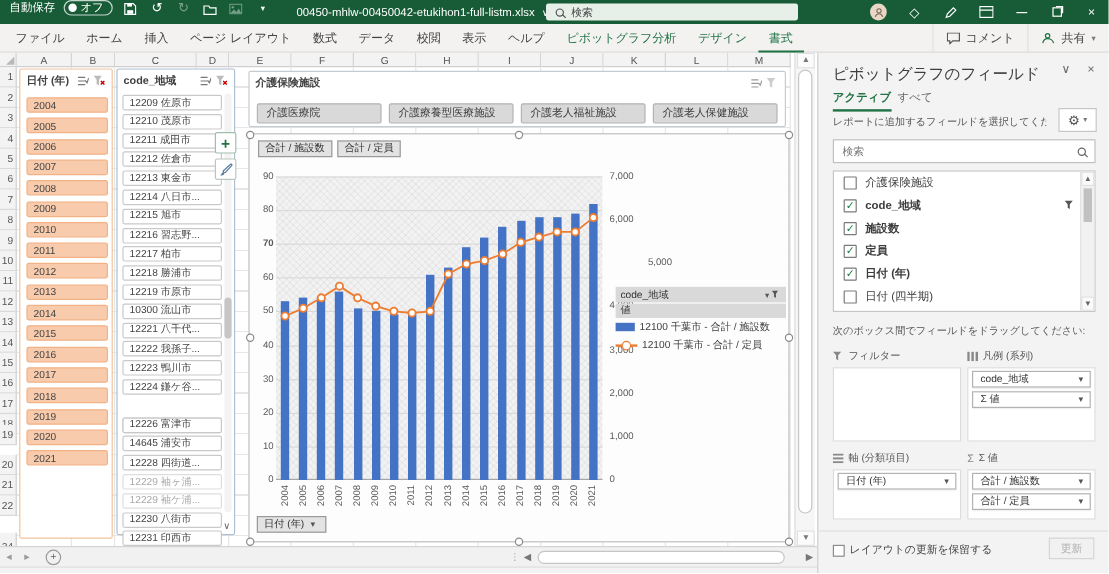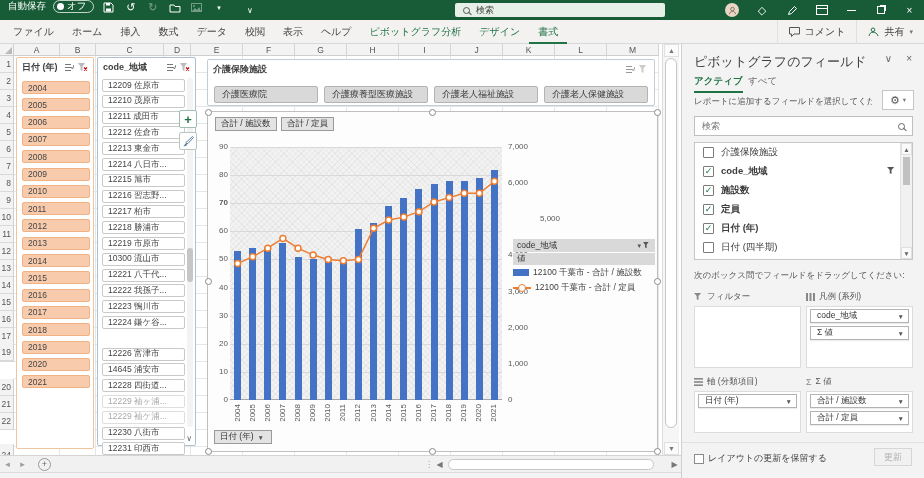--- a/index.html
+++ b/index.html
@@ -163,20 +163,21 @@
       <span class="tbi dis">
         <svg width="11" height="9" viewBox="0 0 11 9">
             <rect x="0.5" y="0.5" width="10" height="8" fill="none" stroke="#fff"></rect>
             <circle cx="3" cy="3" r="1" fill="#fff"></circle>
             <path d="M1 8l3-3 2 2 2-3 2 4z" fill="#fff"></path>
           </svg>
       </span>
       <span class="tbi" style="font-size:7px">▾</span>
     </div>
     <div class="tb-file">
+      <span>00450-mhlw-00450042-etukihon1-full-listm.xlsx</span>
       <span style="font-size:8px">∨</span>
     </div>
     <div class="tb-search">
       <span class="mag"></span>
       <span>検索</span>
     </div>
     <div class="tb-right">
       <span class="slot">
           <span class="avatar">
         <svg width="9" height="9" viewBox="0 0 10 10">
@@ -205,20 +206,21 @@
         </span>
       <span class="winbtn">×</span>
     </div>
   </div>
 
   <div class="ribbon">
     <span id="ribbon-tabs" style="display: flex;">
         <span class="rtab">ファイル</span>
         <span class="rtab">ホーム</span>
         <span class="rtab">挿入</span>
+        <span class="rtab">ページ レイアウト</span>
         <span class="rtab">数式</span>
         <span class="rtab">データ</span>
         <span class="rtab">校閲</span>
         <span class="rtab">表示</span>
         <span class="rtab">ヘルプ</span>
         <span class="rtab ctx">ピボットグラフ分析</span>
         <span class="rtab ctx">デザイン</span>
         <span class="rtab ctx active">書式</span>
       </span>
     <div class="ribbon-right">
@@ -284,21 +286,21 @@
         <div class="rowcell" style="top: 148px;">9</div>
         <div class="rowcell" style="top: 165px;">10</div>
         <div class="rowcell" style="top: 182px;">11</div>
         <div class="rowcell" style="top: 199px;">12</div>
         <div class="rowcell" style="top: 216px;">13</div>
         <div class="rowcell" style="top: 233px;">14</div>
         <div class="rowcell" style="top: 250px;">15</div>
         <div class="rowcell" style="top: 267px;">16</div>
         <div class="rowcell" style="top: 284px;">17</div>
         <div class="rowcell" style="top: 301px;">18</div>
-        <div class="rowcell" style="top: 300px;">19</div>
+        <div class="rowcell" style="top: 310px;">19</div>
         <div class="rowcell" style="top: 335px;">20</div>
         <div class="rowcell" style="top: 352px;">21</div>
         <div class="rowcell" style="top: 369px;">22</div>
         <div class="rowcell" style="top: 400px;">23</div>
         <div class="rowcell" style="top: 403px;">24</div>
       </div>
 
     <div class="slicer slicer-date" style="left:16px;top:13px;width:78px;height:392px">
       <div class="sl-head">
         <span>日付 (年)</span>

